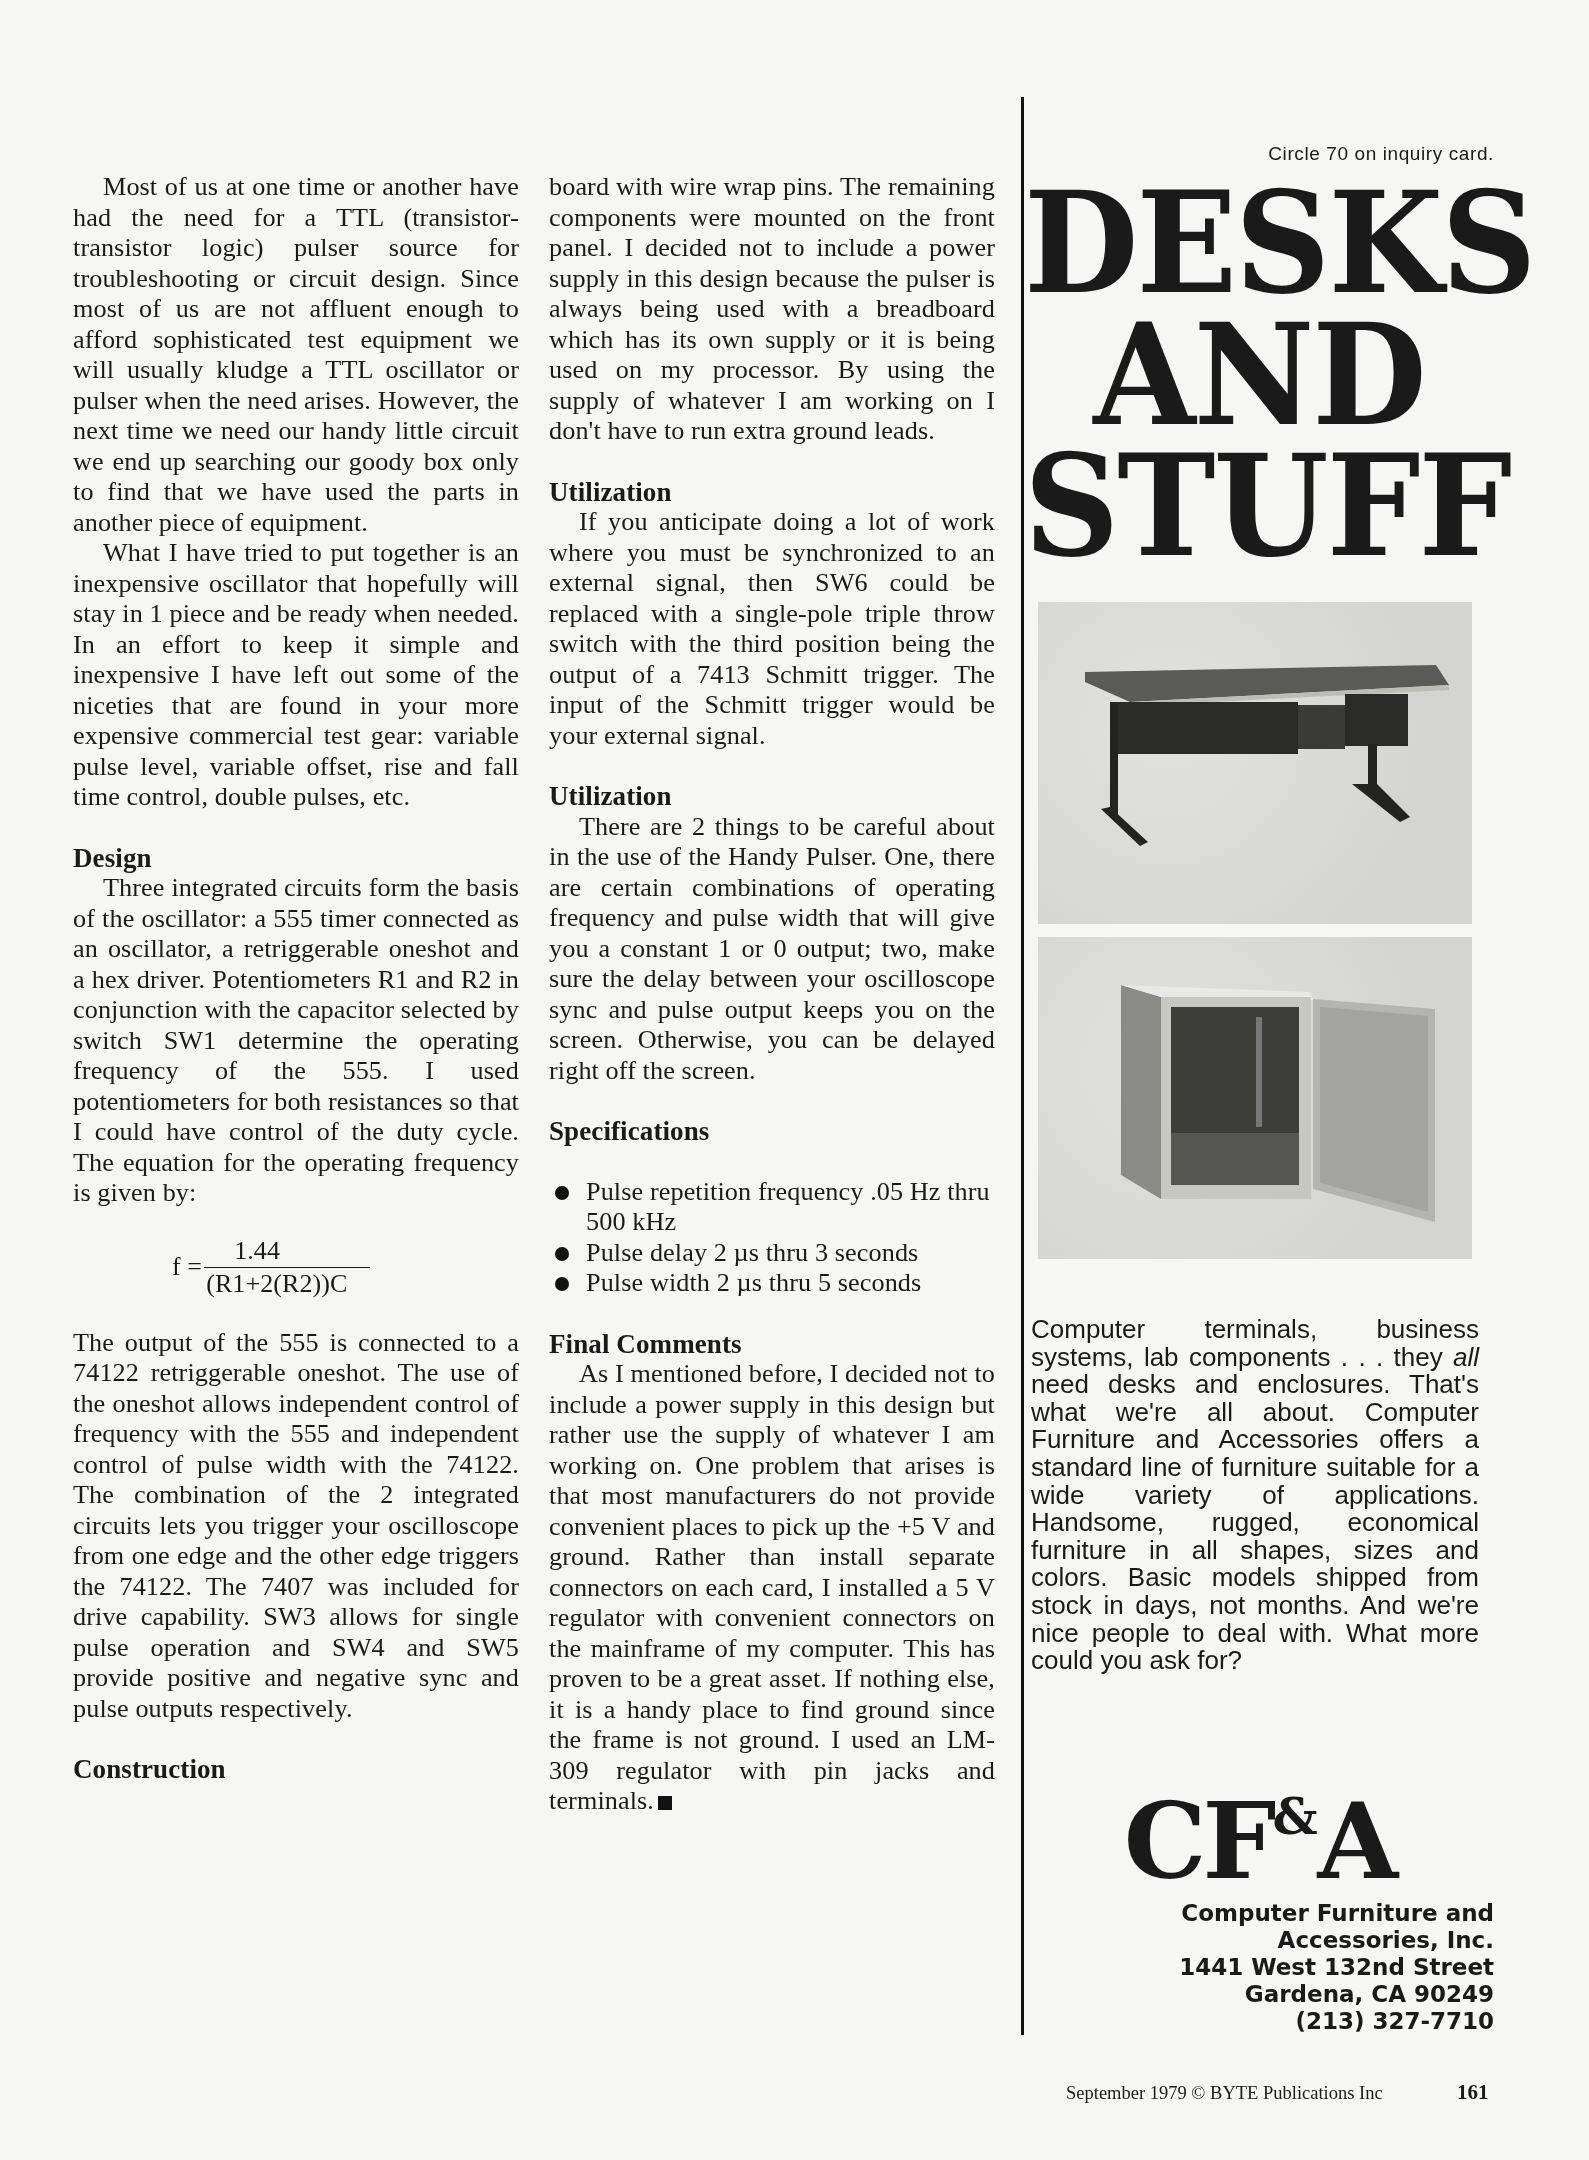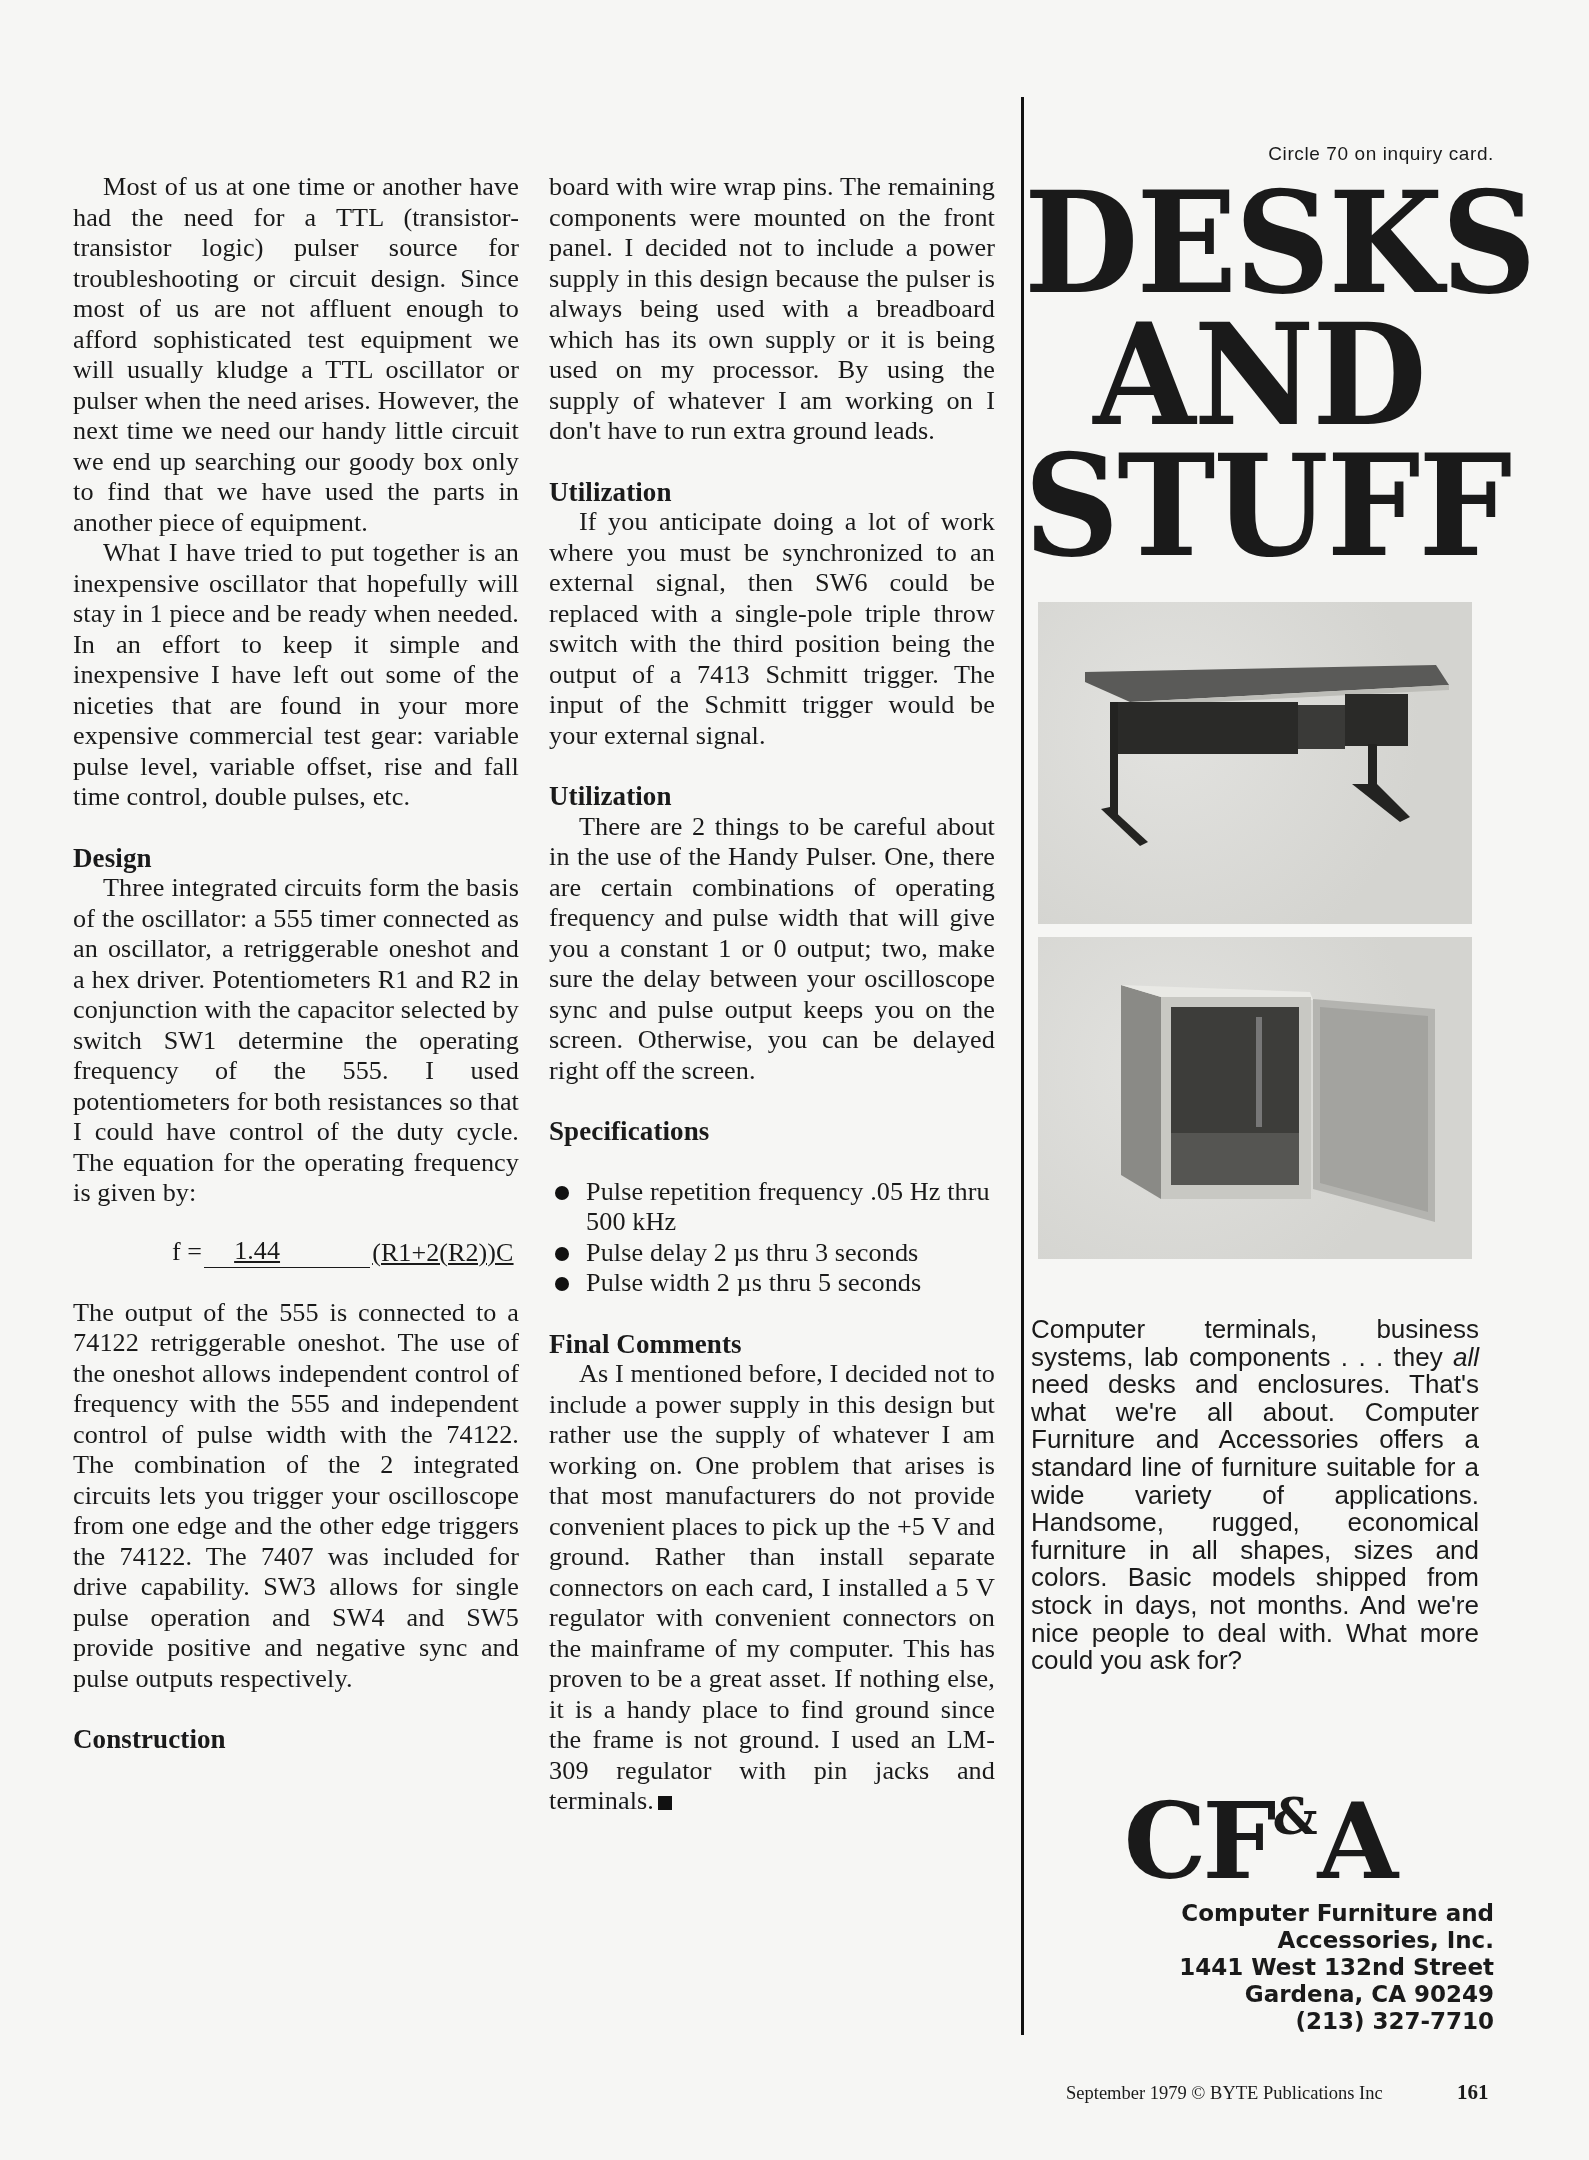--- a/index.html
+++ b/index.html
@@ -20,21 +20,21 @@
   .col p.noindent { text-indent: 0; }
   .col h3 {
     margin: 30px 0 0 0; font-size: 27px; line-height: 30.5px; font-weight: bold;
     font-family: "Liberation Serif", "DejaVu Serif", serif; text-align: left;
   }
   .formula {
     margin: 28px 0 30px 0; display: flex; align-items: center; padding-left: 99px;
     font-family: "Liberation Serif", "DejaVu Serif", serif; font-size: 26px;
   }
   .formula .lhs { margin-right: 2px; }
-  .frac { display: inline-flex; align-items: stretch; text-decoration: underline; }
+  .frac { display: inline-flex; flex-direction: column; align-items: stretch; }
   .frac .num { border-bottom: 1.5px solid #1a1a1a; padding: 0 0 2px 30px; line-height: 28px; width: 136px; }
   .frac .den { padding-top: 2px; line-height: 28px; padding-left: 2px; }
   .specs { list-style: none; margin: 30px 0 0 0; padding: 0; }
   .specs li { position: relative; padding-left: 37px; text-align: left; }
   .specs li::before {
     content: ""; position: absolute; left: 6px; top: 9px; width: 14px; height: 14px;
     background: #111; border-radius: 50%;
   }
   .endmark { display: inline-block; width: 14px; height: 14px; background: #111; margin-left: 4px; vertical-align: -1px; }
   .divider { position: absolute; left: 1021px; top: 97px; width: 3px; height: 1938px; background: #111; }

